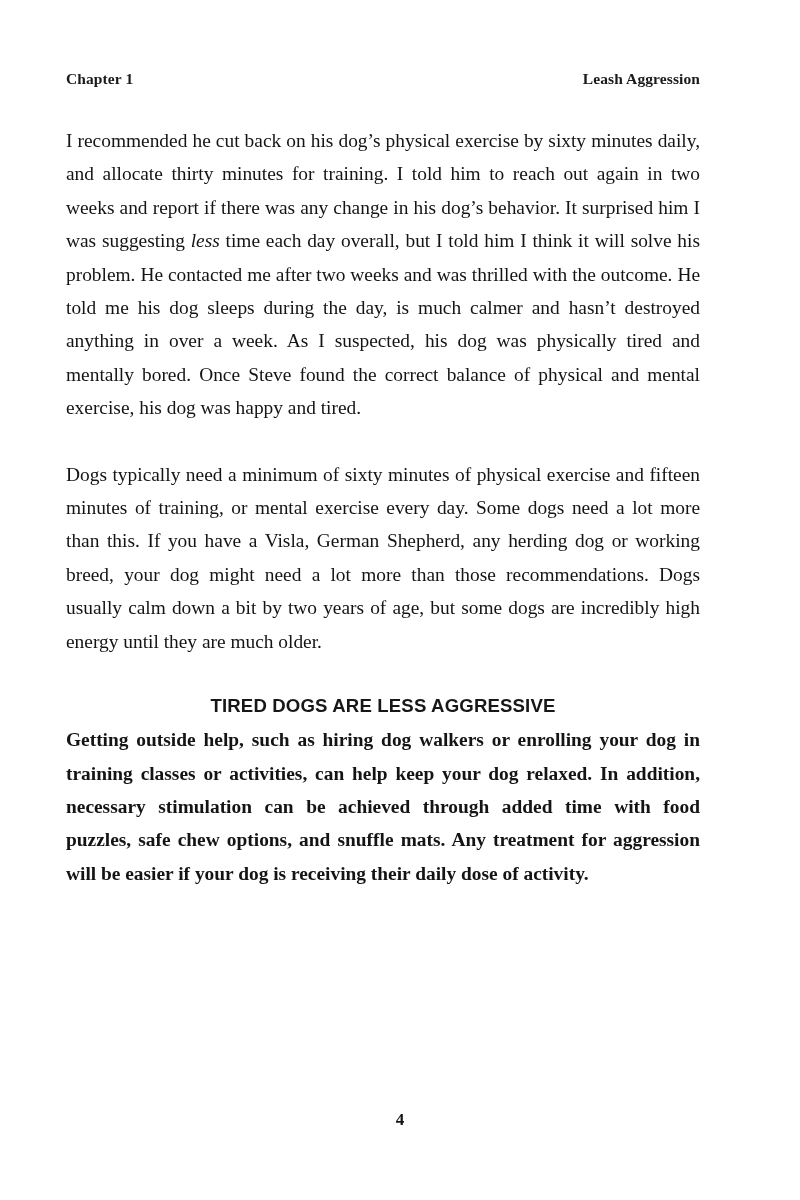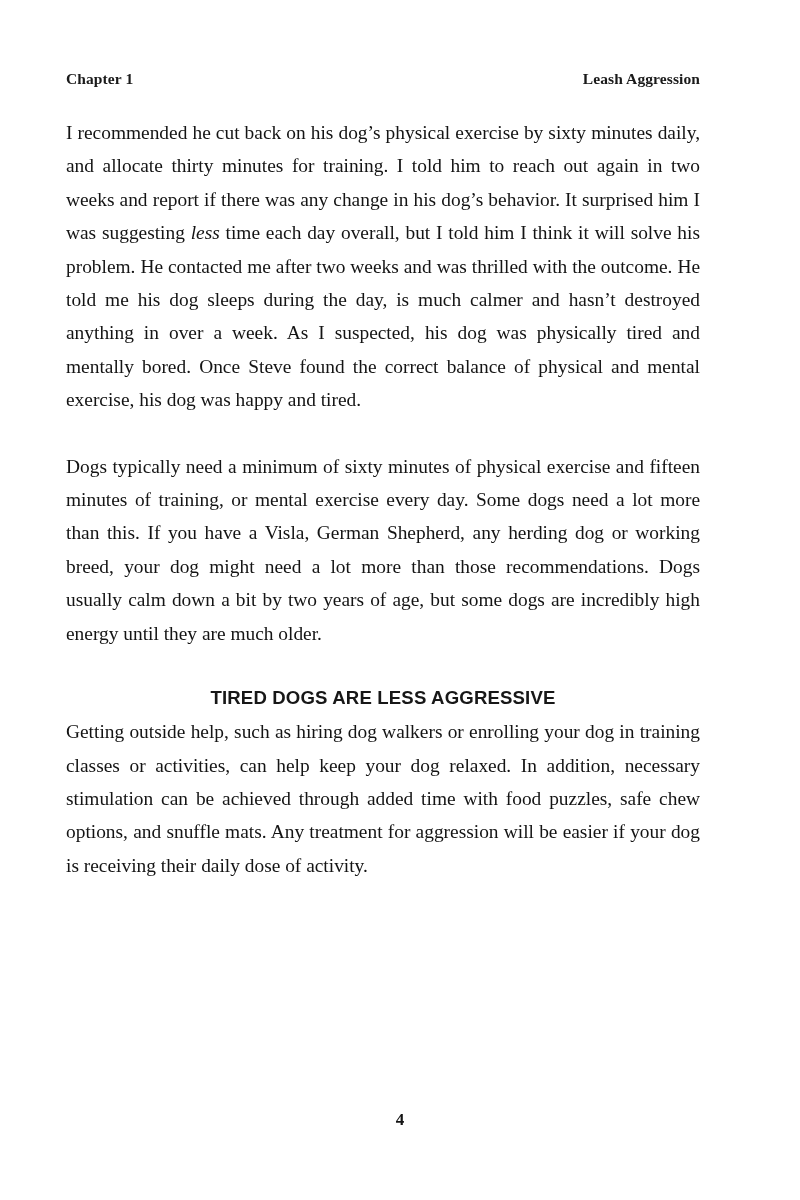--- a/index.html
+++ b/index.html
@@ -31,37 +31,37 @@
     color: #1a1a1a;
     letter-spacing: 0.1px;
   }
   .running-head .rh-left { text-align: left; }
   .running-head .rh-right { text-align: right; }
 
   
   .body-block {
     position: absolute;
     left: 66px;
-    top: 116px;
+    top: 124px;
     width: 634px;
     font-family: "Liberation Serif", "DejaVu Serif", serif;
     font-size: 19.4px;
     line-height: 33.4px;
     color: #141414;
     text-align: justify;
     text-justify: inter-word;
   }
   p.para {
     margin: 0 0 33px 0;
     text-align: justify;
     text-justify: inter-word;
     -webkit-hyphens: none;
     hyphens: none;
   }
-  p.para:last-child { margin-bottom: 0; }
+  p.para:last-child { margin-bottom: 0; font-weight: bold; }
   p.para em { font-style: italic; }
 
   
   h2.section-heading {
     font-family: "Liberation Sans", "DejaVu Sans", sans-serif;
     font-size: 18.6px;
     font-weight: bold;
     line-height: 30px;
     letter-spacing: 0.15px;
     color: #171717;

